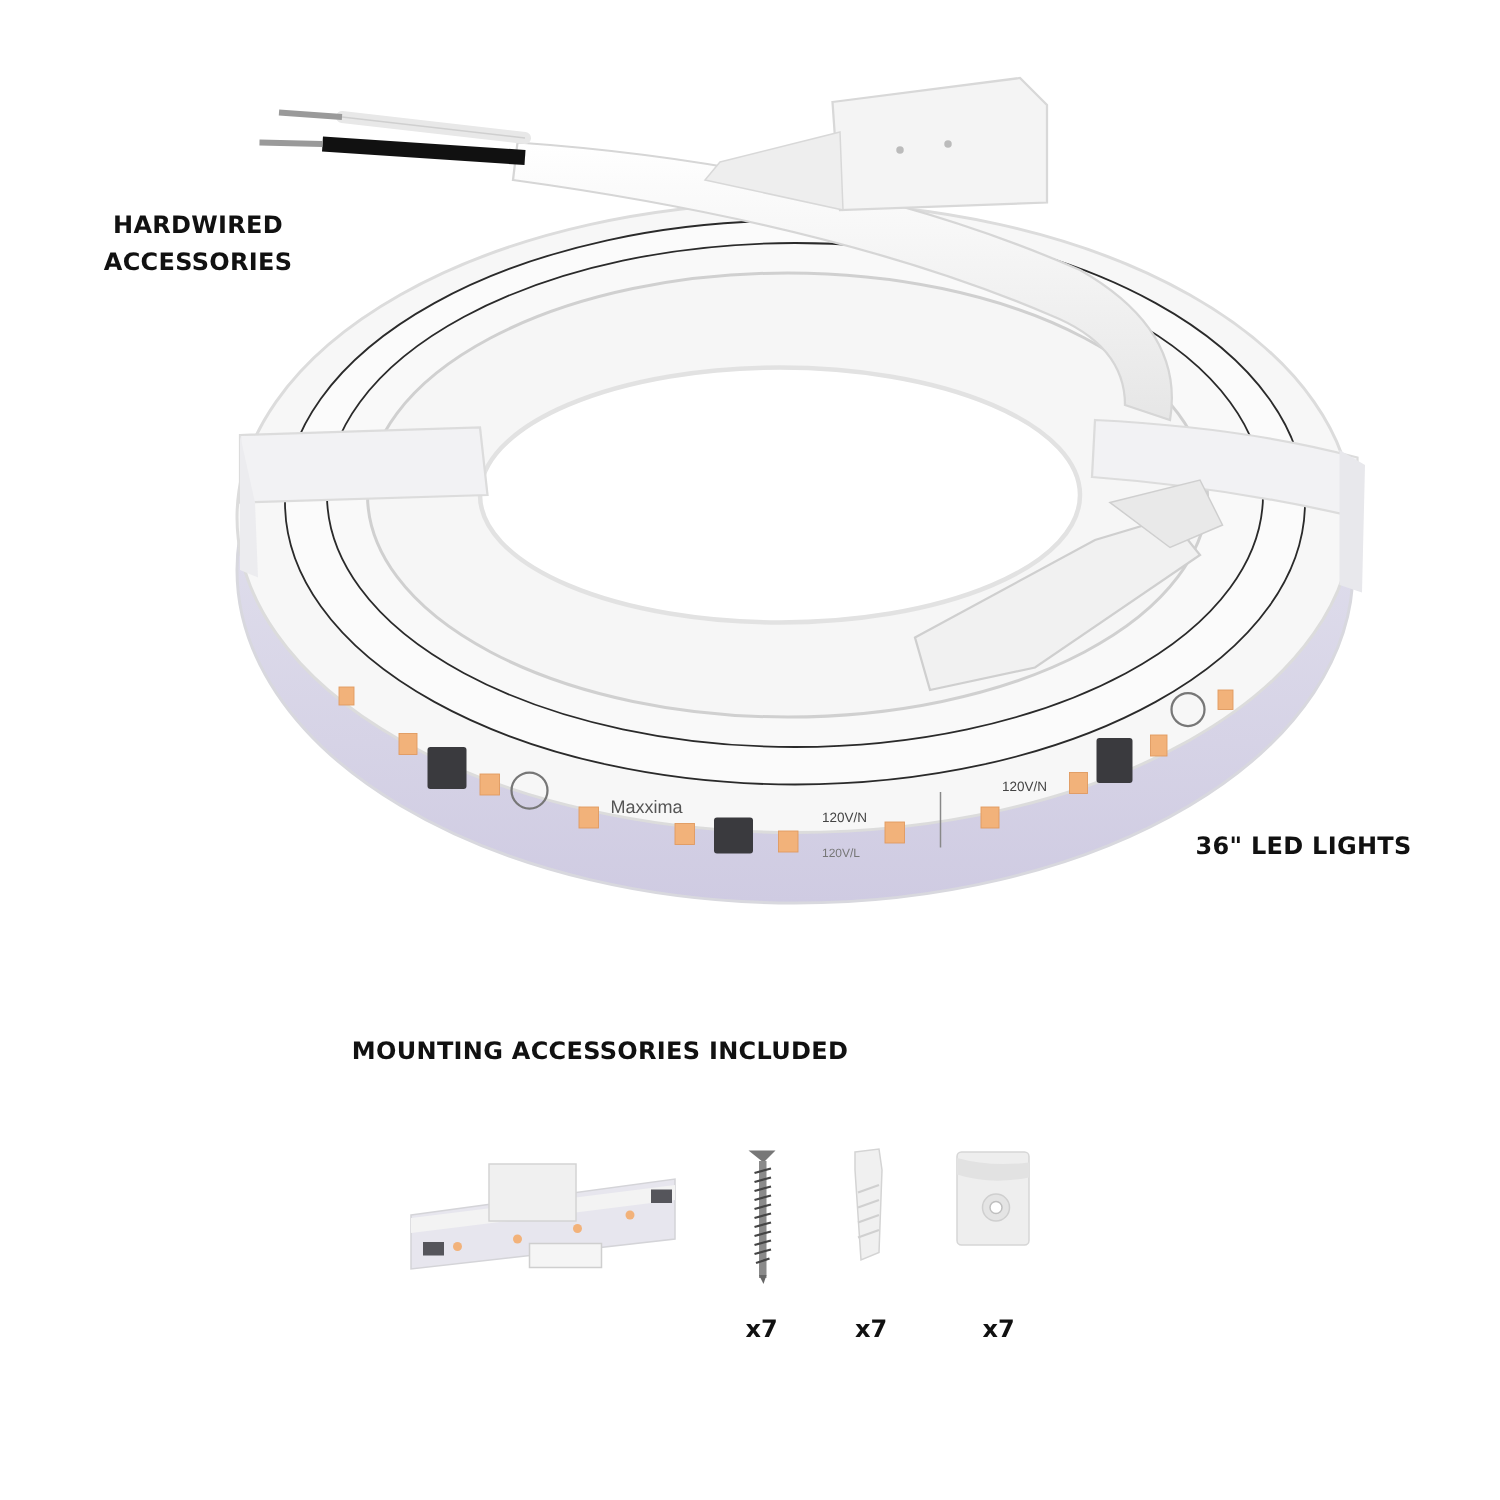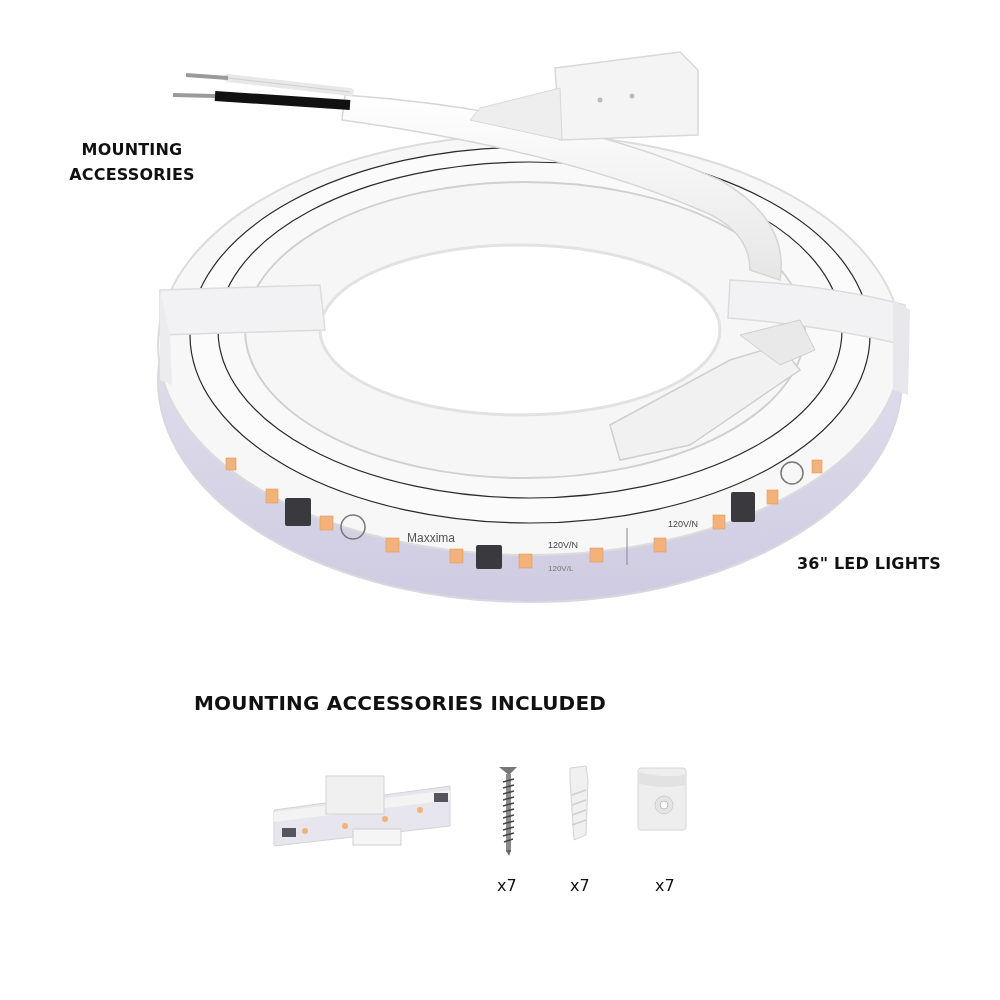--- a/index.html
+++ b/index.html
@@ -1,21 +1,21 @@
 <!DOCTYPE html>
 <html><head>
 <meta charset="utf-8">
 <style>
   html, body { margin:0; padding:0; background:#ffffff; }
   body { width:1000px; height:1000px; position:relative; overflow:hidden; font-family:"Liberation Sans", sans-serif; }
   .label { position:absolute; font-family:"DejaVu Sans", sans-serif; font-weight:bold; color:#111111; letter-spacing:0.2px; }
   .lbl-hardwired { left:62px; top:137px; width:140px; text-align:center; font-size:16px; line-height:25px; }
   .lbl-led { left:797px; top:554px; font-size:16px; }
-  .lbl-mount { left:0; width:800px; top:691px; text-align:center; font-size:20px; }
-  .qty { position:absolute; top:876px; font-family:"DejaVu Sans", sans-serif; font-weight:normal; font-size:16px; color:#111; }
+  .lbl-mount { left:0; width:800px; top:691px; text-align:center; font-size:16px; }
+  .qty { position:absolute; top:876px; font-family:"DejaVu Sans", sans-serif; font-weight:bold; font-size:16px; color:#111; }
   .svg-layer { position:absolute; left:0; top:0; }
 </style>
 </head>
 <body>
 
 <svg class="svg-layer" width="1000" height="1000" viewBox="0 0 1000 1000">
   <defs>
     <linearGradient id="stripGrad" x1="0" y1="0" x2="0" y2="1">
       <stop offset="0" stop-color="#ececf3"></stop>
       <stop offset="1" stop-color="#cfcbe2"></stop>
@@ -138,21 +138,21 @@
 
   <g>
     <rect x="638" y="768" width="48" height="62" rx="3" fill="#eeeeee" stroke="#d6d6d6"></rect>
     <path d="M638 772 Q660 778 686 775 L686 785 Q660 790 638 783 Z" fill="#e2e2e2"></path>
     <circle cx="664" cy="805" r="9" fill="#e4e4e4" stroke="#cfcfcf"></circle>
     <circle cx="664" cy="805" r="4" fill="#ffffff" stroke="#bfbfbf"></circle>
   </g>
 </svg>
 
 <div class="label lbl-hardwired">
-  <div>MOUNTING</div>
+  <div>HARDWIRED</div>
   <div>ACCESSORIES</div>
 </div>
 
 <div class="label lbl-led">36" LED LIGHTS</div>
 
 <div class="label lbl-mount">MOUNTING ACCESSORIES INCLUDED</div>
 
 <div class="qty" style="left:497px;">x7</div>
 <div class="qty" style="left:570px;">x7</div>
 <div class="qty" style="left:655px;">x7</div>

